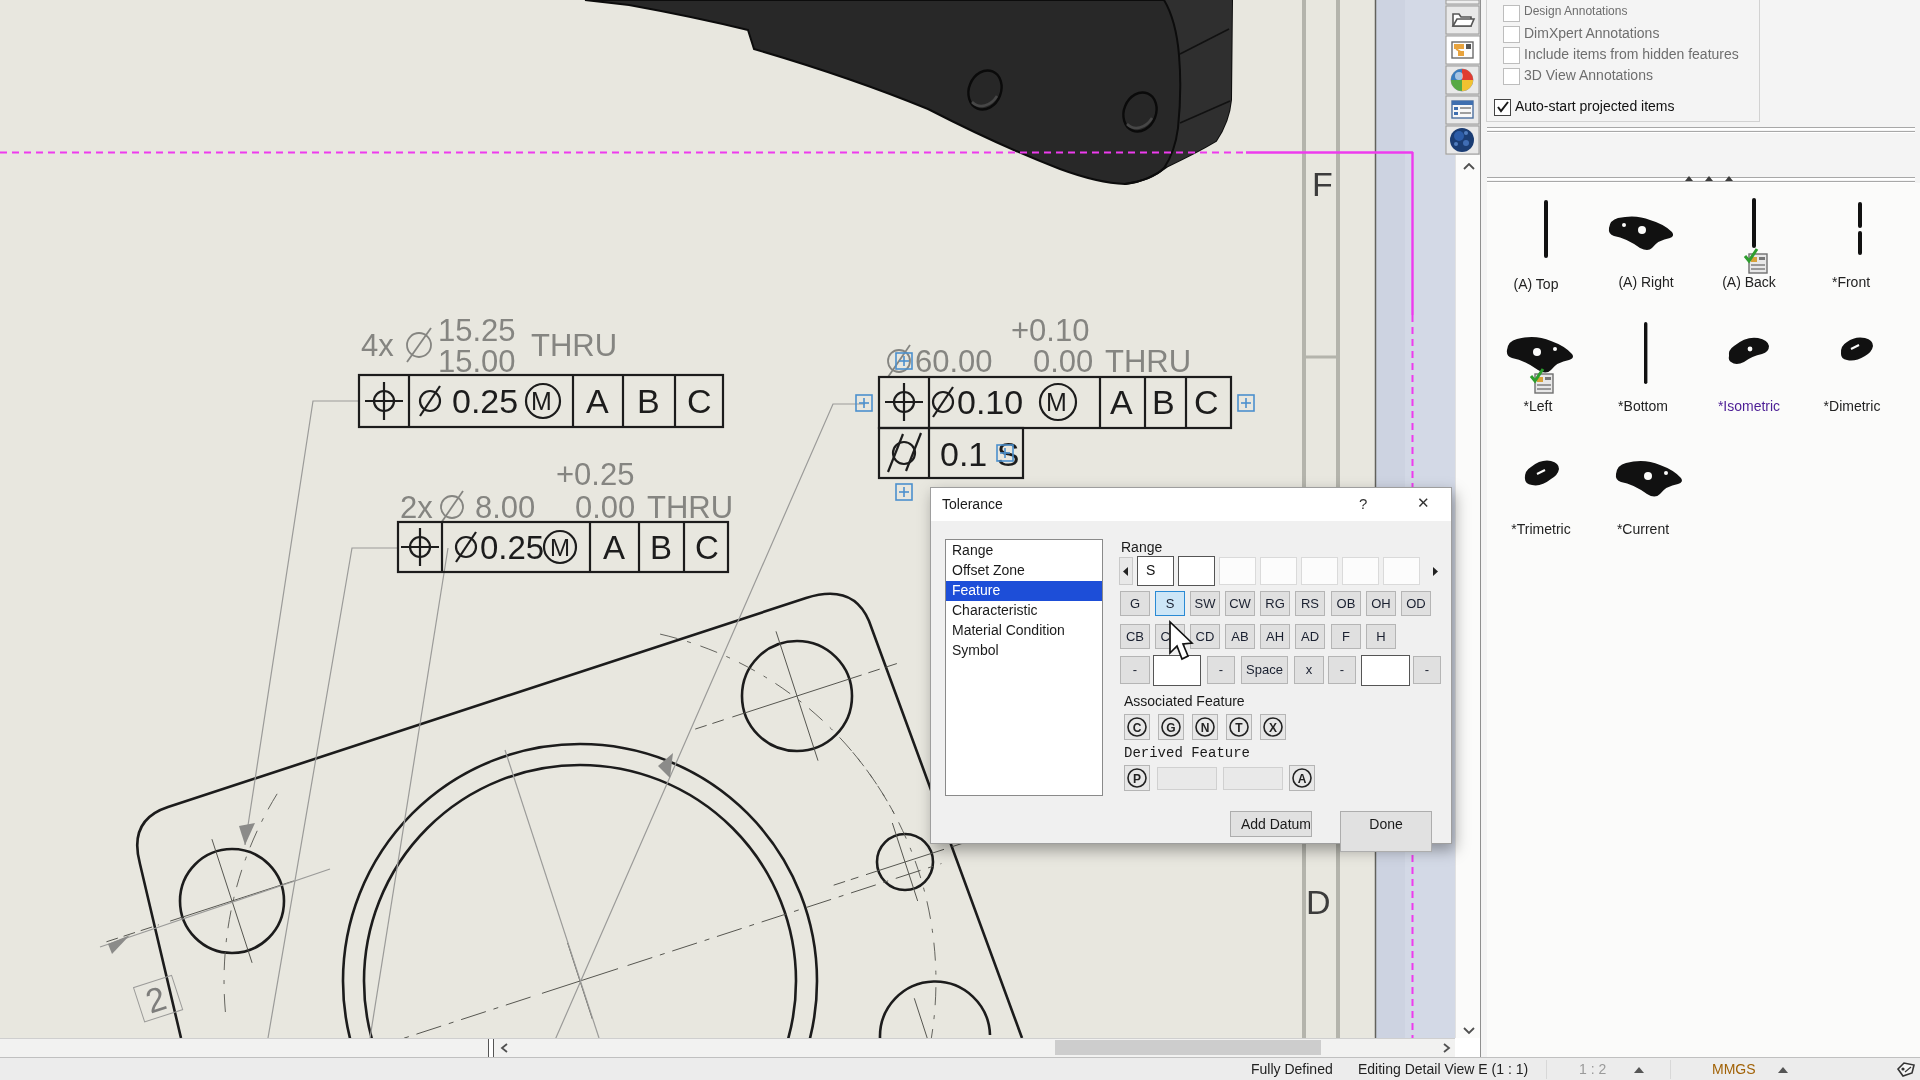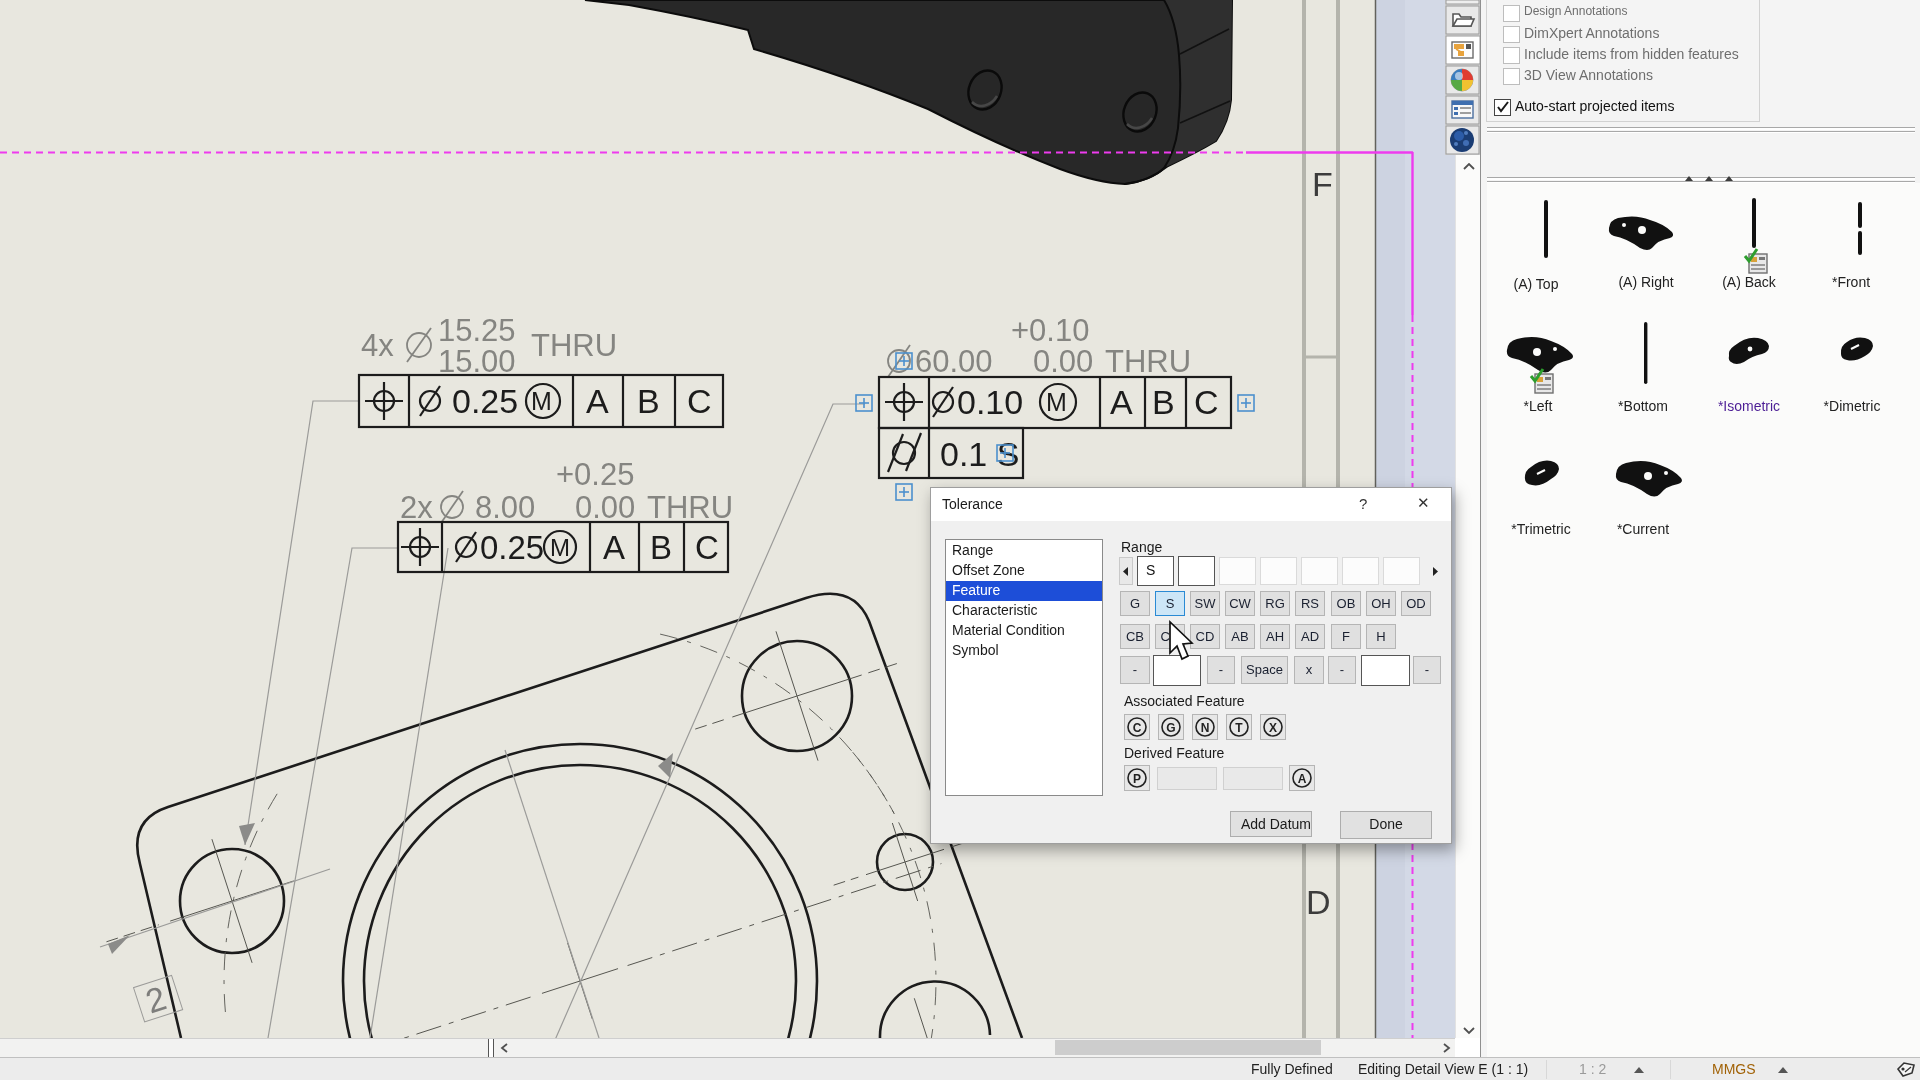--- a/index.html
+++ b/index.html
@@ -497,35 +497,35 @@
         <text x="12" y="16.5" font-size="12" font-weight="bold" text-anchor="middle" fill="#222">T</text>
       </svg>
     </div>
   <div class="icobtn abs" style="left:329px;top:226px;">
       <svg width="24" height="24">
         <circle cx="12" cy="12" r="9" fill="none" stroke="#222" stroke-width="1.6"></circle>
         <text x="12" y="16.5" font-size="12" font-weight="bold" text-anchor="middle" fill="#222">X</text>
       </svg>
     </div>
 
-  <div class="abs" style="left:193px;top:257px;font-size:14px;color:#1a1a1a;">Derived Feature</div>
+  <div class="abs" style="left:193px;top:257px;font-size:14px;color:#1a1a1a;font-family:Liberation Mono, monospace;">Derived Feature</div>
   <div class="icobtn abs" style="left:193px;top:277px;">
       <svg width="24" height="24">
         <circle cx="12" cy="12" r="9" fill="none" stroke="#222" stroke-width="1.6"></circle>
         <text x="12" y="16.5" font-size="12" font-weight="bold" text-anchor="middle" fill="#222">P</text>
       </svg>
     </div>
   <div class="abs" style="left:226px;top:279px;width:60px;height:23px;background:#e9e9e9;border:1px solid #d0d0d0;box-sizing:border-box;"></div>
   <div class="abs" style="left:292px;top:279px;width:60px;height:23px;background:#e9e9e9;border:1px solid #d0d0d0;box-sizing:border-box;"></div>
   <div class="icobtn abs" style="left:358px;top:277px;">
       <svg width="24" height="24">
         <circle cx="12" cy="12" r="9" fill="none" stroke="#222" stroke-width="1.6"></circle>
         <text x="12" y="16.5" font-size="12" font-weight="bold" text-anchor="middle" fill="#222">A</text>
       </svg>
     </div>
 
   <div class="abs" style="left:299px;top:323px;width:82px;height:26px;background:#e1e1e1;border:1px solid #adadad;box-sizing:border-box;text-align:right;line-height:24px;font-size:14px;color:#1a1a1a;">Add Datum</div>
-  <div class="abs" style="left:409px;top:323px;width:92px;height:28px;background:#e1e1e1;border:1px solid #adadad;box-sizing:border-box;text-align:center;line-height:24px;font-size:14px;color:#1a1a1a;">Done</div>
+  <div class="abs" style="left:409px;top:323px;width:92px;height:41px;background:#e1e1e1;border:1px solid #adadad;box-sizing:border-box;text-align:center;line-height:24px;font-size:14px;color:#1a1a1a;">Done</div>
 </div>
 
 <svg class="abs" style="left:1168px;top:620px;z-index:50;" width="30" height="46">
   <path d="M 2,2 L 2,33 L 9,26 L 14,39 L 20,36 L 15,24 L 24,23 Z" fill="#fff" stroke="#111" stroke-width="1.7"></path>
 </svg>
 
 </body></html>

